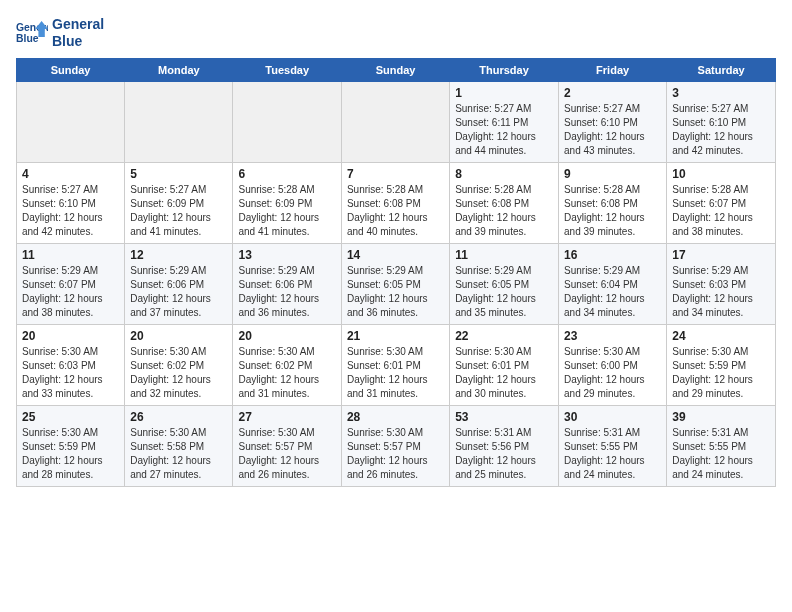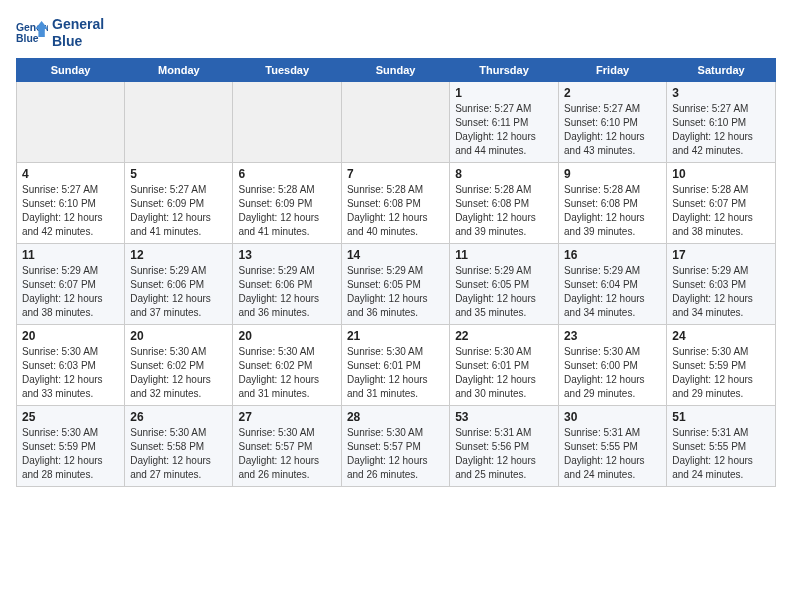--- a/index.html
+++ b/index.html
@@ -246,18 +246,18 @@
         </td>
         <td>
           <span class="day-number">53</span>
           <div class="day-info">Sunrise: 5:31 AM<br>Sunset: 5:56 PM<br>Daylight: 12 hours<br>and 25 minutes.</div>
         </td>
         <td>
           <span class="day-number">30</span>
           <div class="day-info">Sunrise: 5:31 AM<br>Sunset: 5:55 PM<br>Daylight: 12 hours<br>and 24 minutes.</div>
         </td>
         <td>
-          <span class="day-number">51</span>
+          <span class="day-number">39</span>
           <div class="day-info">Sunrise: 5:31 AM<br>Sunset: 5:55 PM<br>Daylight: 12 hours<br>and 24 minutes.</div>
         </td>
       </tr>
     </tbody>
 </table>
 
 </body></html>

